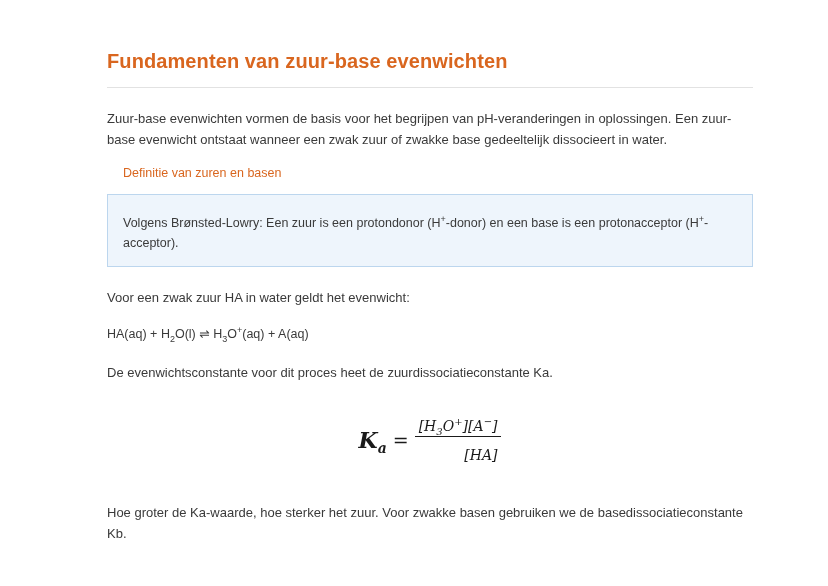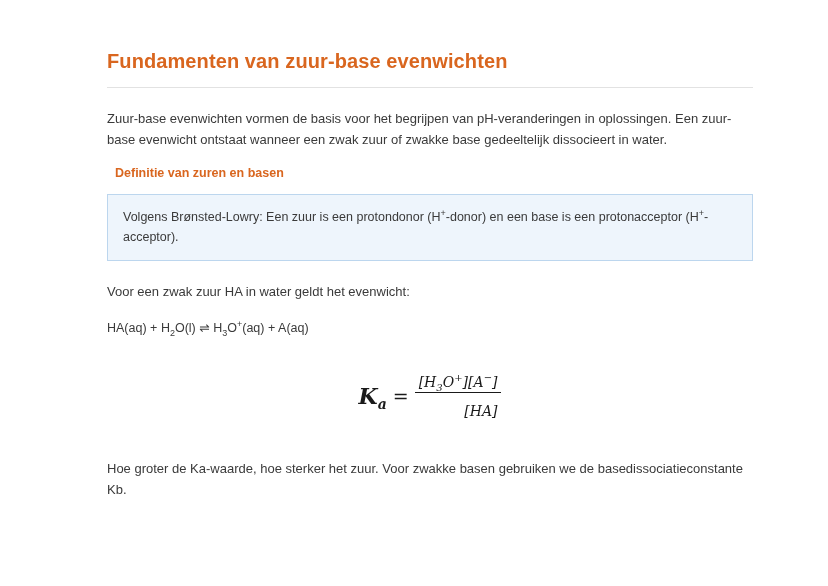--- a/index.html
+++ b/index.html
@@ -41,28 +41,28 @@
     margin: 0 0 20px 0;
   }
   p.body-text {
     font-size: 13px;
     line-height: 21px;
     color: #3a3a3a;
     margin: 0 0 16px 0;
   }
   .section-head {
     font-size: 12.5px;
-    font-weight: bold;
+    font-weight: normal;
     color: #d9661f;
-    margin: 0 0 14px 8px;
+    margin: 0 0 14px 16px;
   }
   .callout {
     border: 1px solid #bcd6ee;
     background: #eef5fc;
-    padding: 12px 15px 13px 15px;
+    padding: 18px 15px 13px 15px;
     margin: 0 0 20px 0;
     font-size: 12.5px;
     line-height: 20px;
     color: #3a3a3a;
   }
   .equation-line {
     font-size: 12.5px;
     line-height: 21px;
     color: #3a3a3a;
     margin: 0 0 17px 0;
@@ -150,20 +150,21 @@
         <span>HA(aq)</span>
         <span>+</span>
         <span><span>H</span><sub>2</sub><span>O(l)</span></span>
         <span>⇌</span>
         <span><span>H</span><sub>3</sub><span>O</span><sup>+</sup><span>(aq)</span></span>
         <span>+</span>
         <span>A(aq)</span>
       </span>
     </div>
 
+    <p class="body-text">De evenwichtsconstante voor dit proces heet de zuurdissociatieconstante Ka.</p>
 
     <div class="formula-block">
       <span class="formula">
         <span class="lhs"><span>K</span><sub>a</sub></span><span class="eq">=</span><span class="frac">
           <span class="num">[<span>H</span><sub>3</sub><span>O</span><sup>+</sup>][<span>A</span><sup>−</sup>]</span>
           <span class="den">[HA]</span>
         </span>
       </span>
     </div>
 

